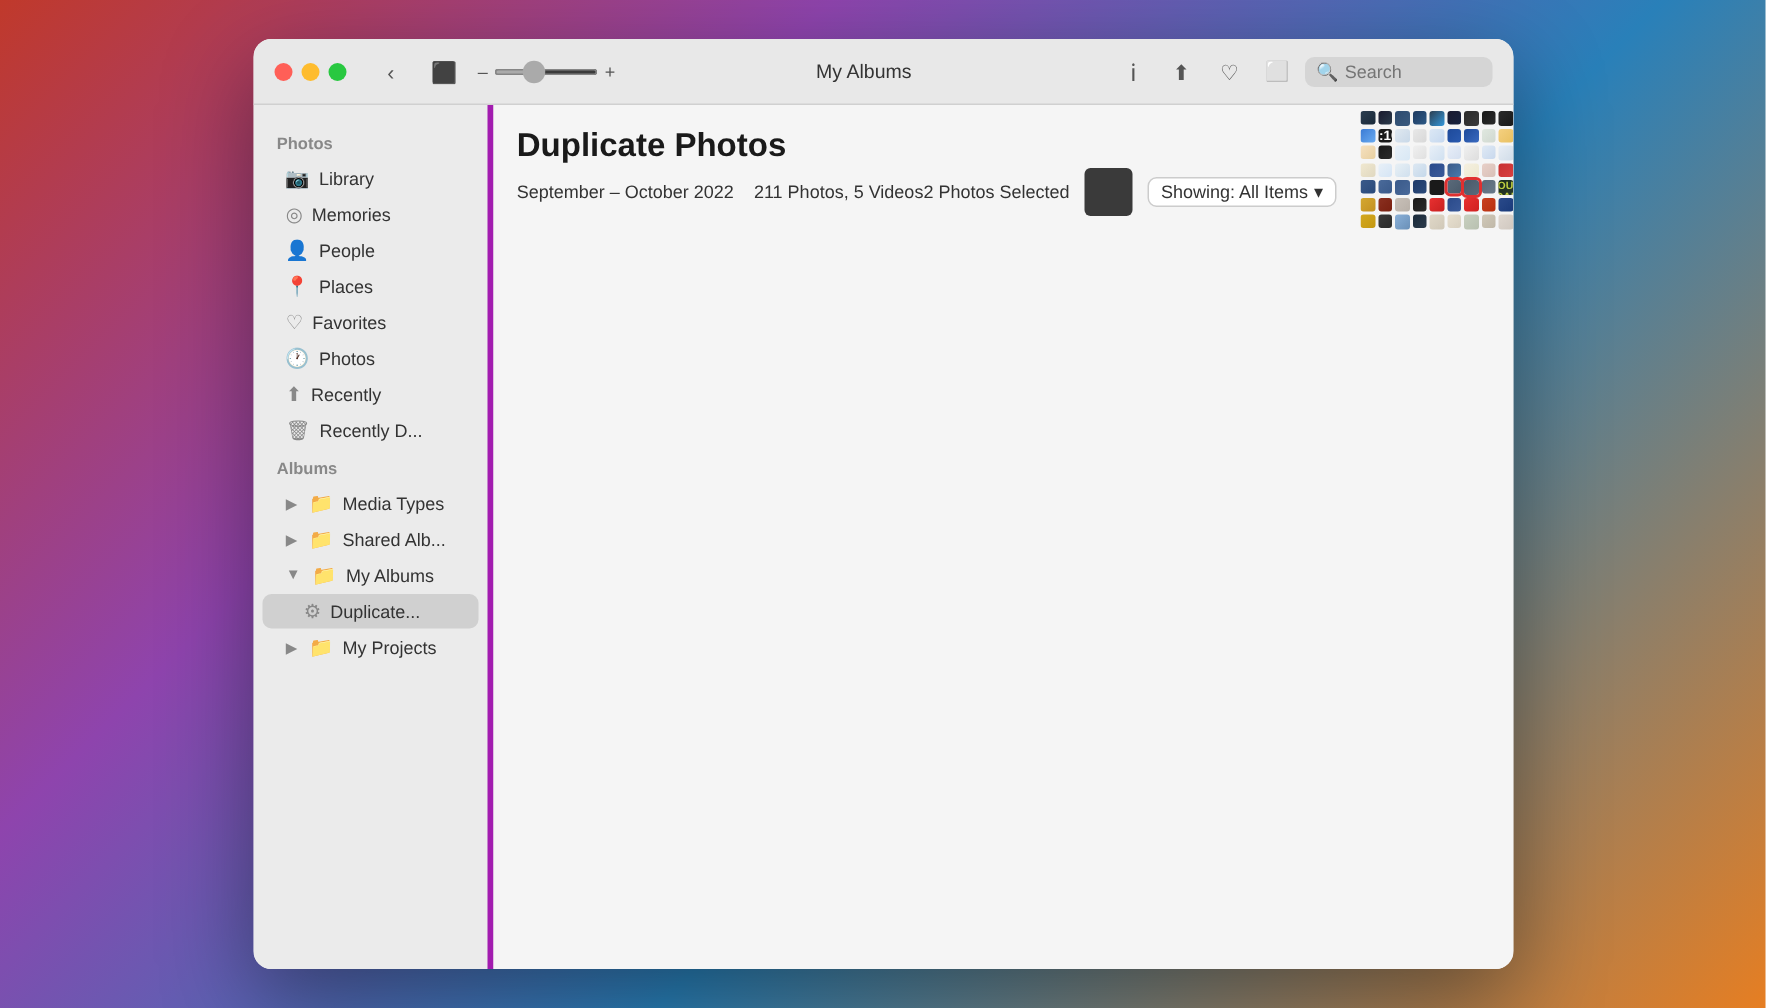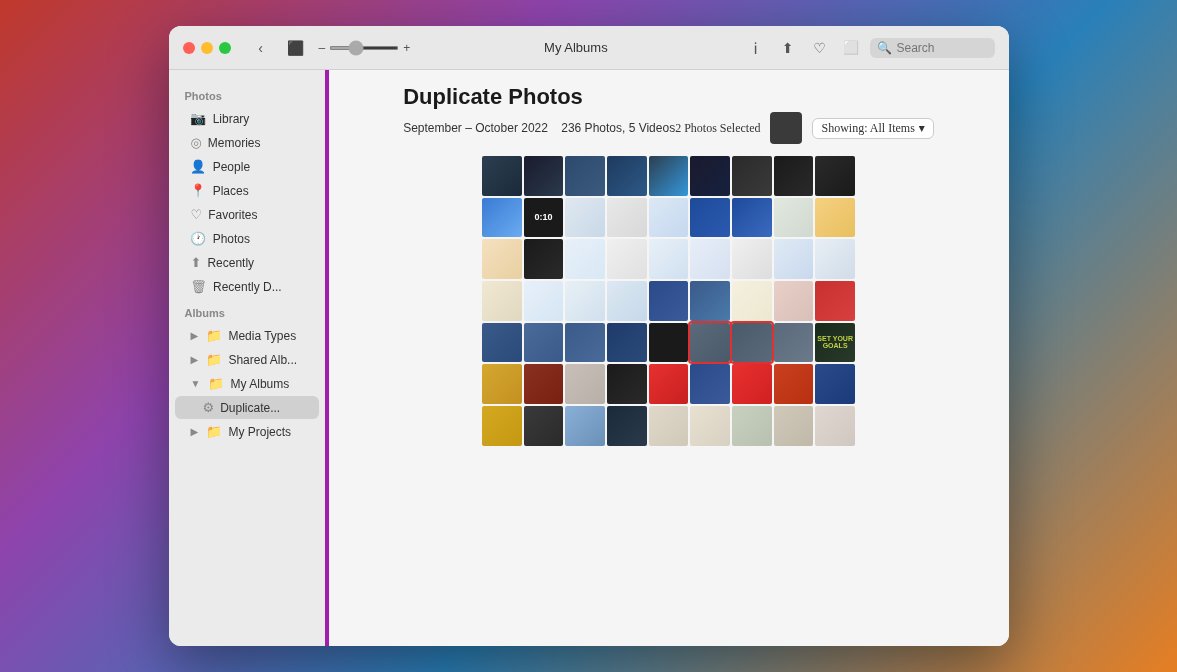--- a/index.html
+++ b/index.html
@@ -133,24 +133,23 @@
       margin: 1px 6px;
     }
     .sidebar-item.active { background: #d0d0d0; }
     .sidebar-item .icon { color: #888; font-size: 13px; }
     .sidebar-item.indent { padding-left: 28px; }
     .sidebar-expand { font-size: 10px; color: #888; margin-right: 2px; }
     
     .content-area {
       flex: 1;
       display: flex;
-      flex-direction: column;
+      flex-direction: row;
       overflow: hidden;
       background: #f5f5f5;
-      align-items: center;
     }
     .content-header {
       padding: 14px 16px 8px;
       flex-shrink: 0;
     }
     .content-header h1 {
       font-size: 22px;
       font-weight: 700;
       color: #1a1a1a;
     }
@@ -163,21 +162,20 @@
     .content-meta {
       font-size: 12px;
       color: #555;
       font-weight: 500;
     }
     .content-meta span { color: #333; }
     .header-right {
       display: flex;
       align-items: center;
       gap: 10px;
-      font-family: Liberation Serif, serif;
     }
     .selected-info {
       font-size: 12px;
       color: #333;
       font-weight: 500;
     }
     .selected-thumb {
       width: 32px;
       height: 32px;
       background: #555;
@@ -329,21 +327,21 @@
       </div>
     </div>
 
     <div class="content-area">
       <div class="content-header">
         <h1>Duplicate Photos</h1>
         <div class="content-subheader">
           <div class="content-meta">
             <span>September – October 2022</span>
             &nbsp;&nbsp;
-            <span>236 Photos, 5 Videos</span>
+            <span>211 Photos, 5 Videos</span>
           </div>
           <div class="header-right">
             <span class="selected-info">2 Photos Selected</span>
             <div class="selected-thumb" style="background:#3a3a3a;"></div>
             <div class="showing-dropdown">
               <span>Showing: All Items</span>
               <span>▾</span>
             </div>
           </div>
         </div>

